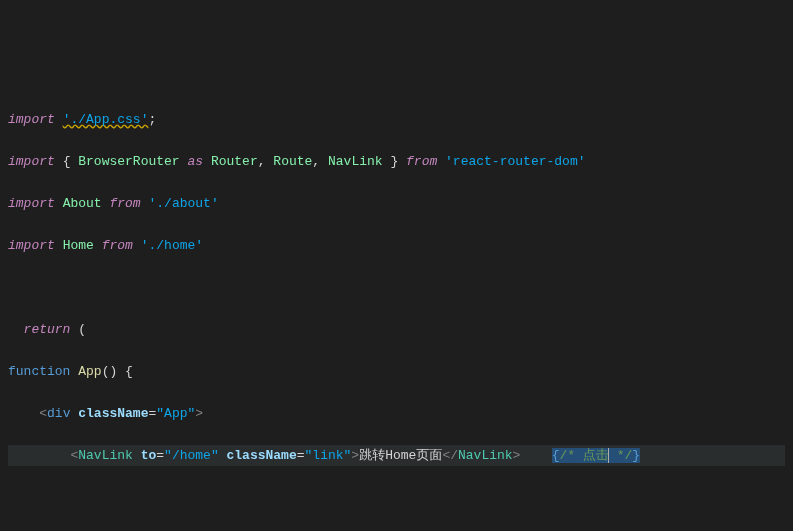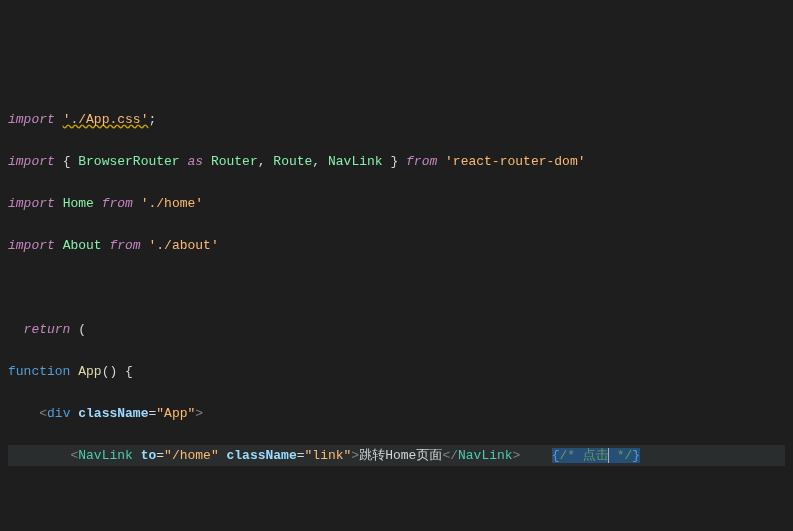--- a/index.html
+++ b/index.html
@@ -11,21 +11,21 @@
     color: #d4d4d4;
     white-space: pre;
     padding: 4px 8px;
     overflow: hidden;
     width: 793px;
     height: 531px;
   }
   .line { display: block; min-height: 21px; }
   .kw-pink { color: #c586c0; font-style: italic; }
   .kw-blue { color: #569cd6; }
-  .str { color: #fdba74; }
+  .str { color: #0ea5e9; }
   .fn { color: #dcdcaa; }
   .var { color: #86efac; }
   .tag { color: #4ec9b0; }
   .attr { color: #9cdcfe; font-weight: bold; }
   .punct { color: #808080; }
   .brace { color: #d4d4d4; }
   .white { color: #d4d4d4; }
   .comment { color: #6a9955; }
   .squiggle { text-decoration: underline wavy #cca700; text-decoration-skip-ink: none; }
   .guide { color: #404040; }
@@ -34,22 +34,22 @@
   .cursor { border-left: 1px solid #aeafad; margin-left: -1px; }
 </style>
 </head>
 <body>
 
 
 
 <div>
 <span class="line"><span class="kw-pink">import</span> <span class="str squiggle">'./App.css'</span><span class="white">;</span></span>
 <span class="line"><span class="kw-pink">import</span> <span class="brace">{</span> <span class="var">BrowserRouter</span> <span class="kw-pink">as</span> <span class="var">Router</span><span class="white">,</span> <span class="var">Route</span><span class="white">,</span> <span class="var">NavLink</span> <span class="brace">}</span> <span class="kw-pink">from</span> <span class="str">'react-router-dom'</span></span>
+<span class="line"><span class="kw-pink">import</span> <span class="var">About</span> <span class="kw-pink">from</span> <span class="str">'./about'</span></span>
 <span class="line"><span class="kw-pink">import</span> <span class="var">Home</span> <span class="kw-pink">from</span> <span class="str">'./home'</span></span>
-<span class="line"><span class="kw-pink">import</span> <span class="var">About</span> <span class="kw-pink">from</span> <span class="str">'./about'</span></span>
 <span class="line"></span>
 <span class="line"><span class="guide">  </span><span class="kw-pink">return</span> <span class="brace">(</span></span>
 <span class="line"><span class="kw-blue">function</span> <span class="fn">App</span><span class="brace">()</span> <span class="brace">{</span></span>
 <span class="line"><span class="guide">    </span><span class="punct">&lt;</span><span class="kw-blue">div</span> <span class="attr">className</span><span class="white">=</span><span class="str">"App"</span><span class="punct">&gt;</span></span>
 <span class="line linehl"><span class="guide">        </span><span class="punct">&lt;</span><span class="tag">NavLink</span> <span class="attr">to</span><span class="white">=</span><span class="str">"/home"</span> <span class="attr">className</span><span class="white">=</span><span class="str">"link"</span><span class="punct">&gt;</span><span class="white">跳转Home页面</span><span class="punct">&lt;/</span><span class="tag">NavLink</span><span class="punct">&gt;</span>    <span class="sel"><span class="kw-blue">{</span><span class="comment">/* 点击</span></span><span class="cursor"></span><span class="sel"><span class="comment"> */</span><span class="kw-blue">}</span></span></span>
 <span class="line">  </span>
 
 
 
 

